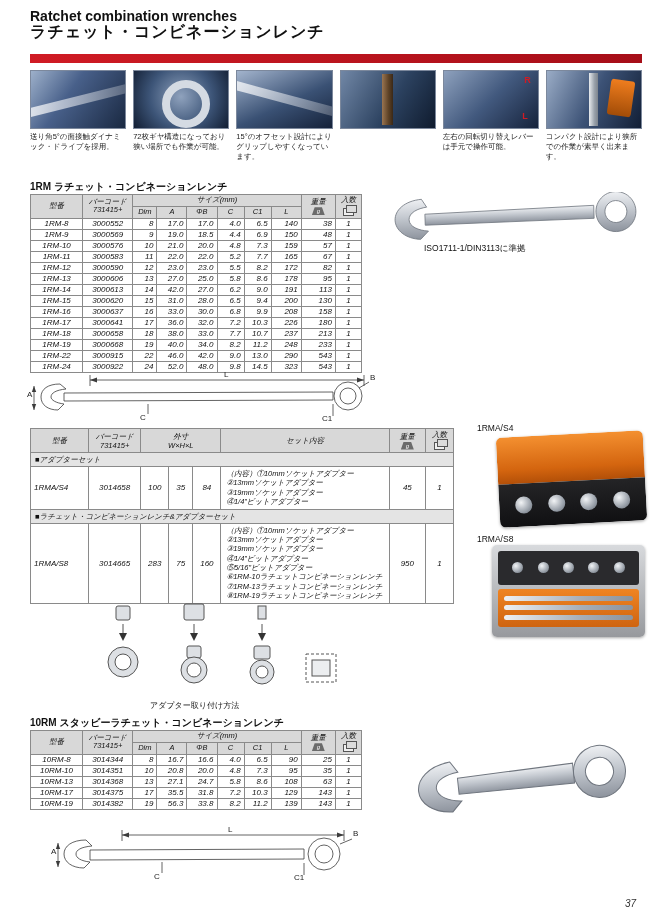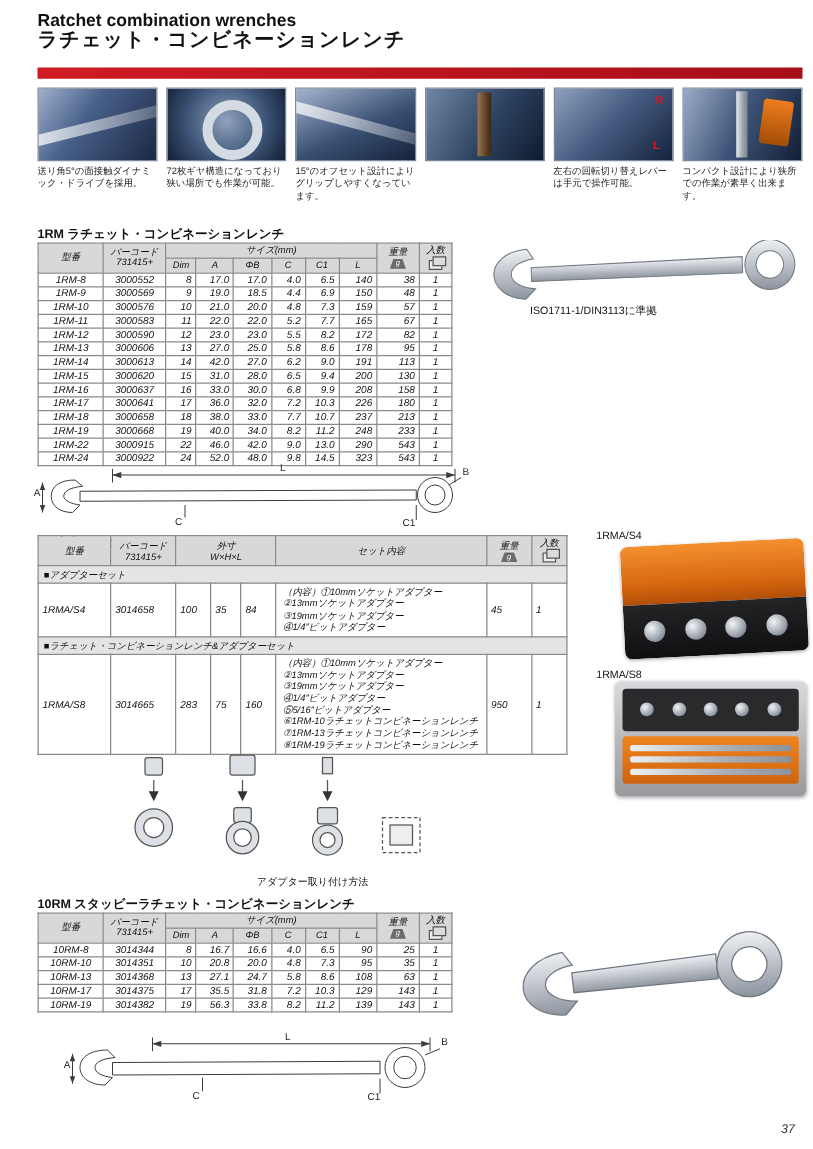--- a/index.html
+++ b/index.html
@@ -58,42 +58,42 @@
   
   .dim-diagram{position:absolute;}
   #diagram-1rm{left:28px;top:372px;width:352px;height:50px;}
   #diagram-10rm{left:52px;top:826px;width:312px;height:56px;}
   .dlabel{position:absolute;font-size:8px;color:#1c1c1c;}
 
   
   .adp-table{position:absolute;left:30px;top:428px;width:424px;font-size:8px;}
   .adp-table th,.adp-table td{border:1px solid #8a8a8a;padding:1px 3px;}
   .adp-table th{background:var(--table_head,#d8d8d8);font-weight:normal;font-size:7.5px;line-height:1.2;text-align:center;}
-  .adp-table td{text-align:left;}
+  .adp-table td{text-align:center;}
   .adp-table td:first-child{text-align:left;}
   .adp-table .group-cell{text-align:left;background:#e4e4e4;font-size:7.5px;padding:1px 4px;height:11px;line-height:11px;}
   .adp-table .contents-cell{text-align:left;font-size:7.5px;line-height:1.25;padding:2px 5px;}
 
   
   .pr-label{position:absolute;font-size:8.5px;}
   #label-s4{left:477px;top:423px;}
   #label-s8{left:477px;top:534px;}
   .case-s4{position:absolute;left:498px;top:434px;width:147px;height:90px;transform:rotate(-3deg);border-radius:6px;overflow:hidden;box-shadow:0 1px 3px rgba(0,0,0,.35);}
   .case-s4 .lid{height:52%;background:linear-gradient(180deg,#f49030,#d4650f 70%,#b24f08);}
   .case-s4 .base{height:48%;background:linear-gradient(180deg,#242426,#101012);display:flex;align-items:center;justify-content:space-evenly;}
   .adp-sock{width:17px;height:17px;border-radius:50%;background:radial-gradient(circle at 35% 35%,#f2f4f6,#9aa1aa 60%,#606770);}
   .case-s8{position:absolute;left:492px;top:545px;width:153px;height:92px;border-radius:5px;background:linear-gradient(180deg,#d8dadd,#97999d);padding:6px;box-sizing:border-box;box-shadow:0 1px 3px rgba(0,0,0,.35);}
   .case-s8 .topfoam{height:42%;background:#2a2a2d;border-radius:3px;display:flex;align-items:center;justify-content:space-evenly;margin-bottom:4px;}
   .adp-sock.small{width:11px;height:11px;}
   .case-s8 .tray{height:48%;background:linear-gradient(180deg,#ef8422,#cf6410);border-radius:3px;display:flex;flex-direction:column;justify-content:space-evenly;padding:3px 6px;box-sizing:border-box;}
   .wrbar{height:5px;border-radius:3px;background:linear-gradient(90deg,#eef0f3,#a8aeb6 60%,#8d939b);}
 
   
   #install{position:absolute;left:92px;top:602px;width:260px;height:92px;}
-  #install-cap{position:absolute;left:150px;top:700px;width:200px;text-align:center;font-size:8px;}
+  #install-cap{position:absolute;left:150px;top:700px;width:200px;text-align:left;font-size:8px;}
 
   
   #photo-10rm{position:absolute;left:412px;top:734px;width:230px;height:92px;}
 
   
   #page-num{position:absolute;right:14px;top:898px;font-size:10px;font-style:italic;color:#333;}
 </style>
 </head>
 <body>
 

